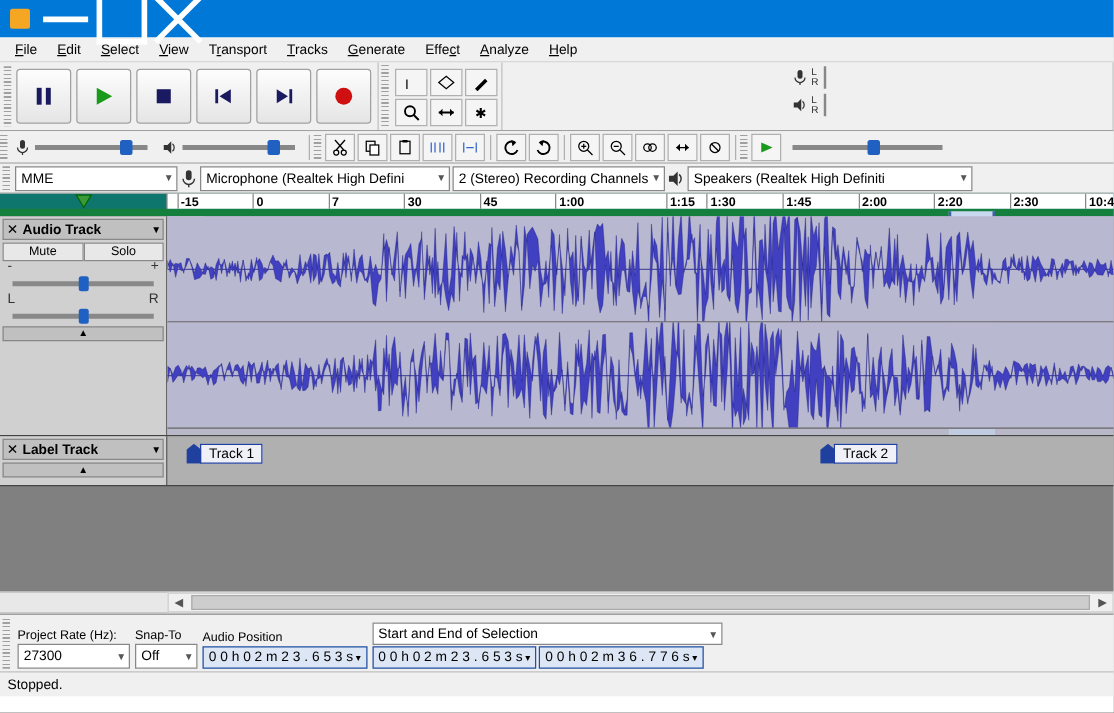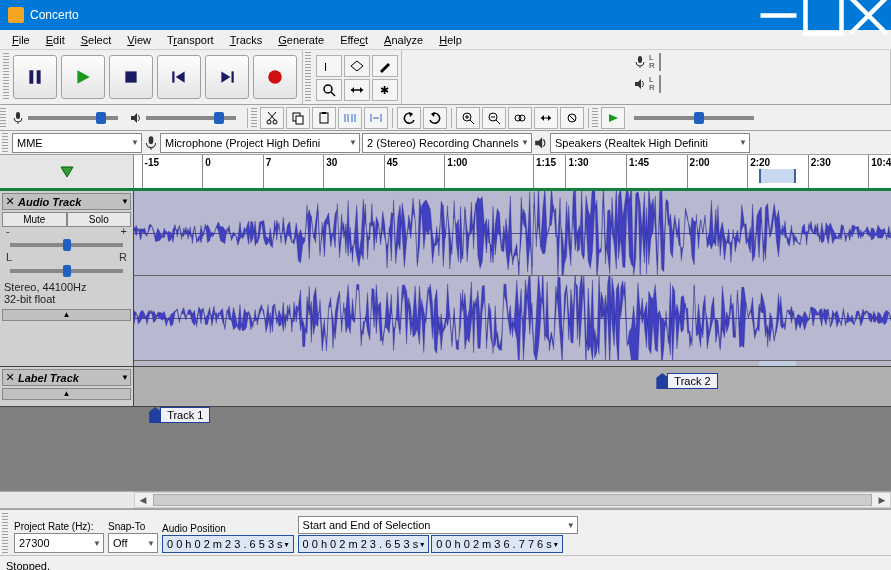--- a/index.html
+++ b/index.html
@@ -42,34 +42,34 @@
 .small-btn { width: 24px; height: 22px; border: 1px solid #b0b0b0; background: #f5f5f5; margin: 0 1px; display: flex; align-items: center; justify-content: center; }
 .small-btn svg { width: 14px; height: 14px; }
 .sep { width: 1px; height: 20px; background: #b0b0b0; margin: 0 3px; }
 
 
 .device-row { display: flex; background: #f0f0f0; border-bottom: 1px solid #a0a0a0; height: 24px; align-items: center; padding: 0 2px; gap: 2px; }
 .combo { height: 20px; border: 1px solid #888; background: #fff; display: flex; align-items: center; padding: 0 4px; position: relative; }
 .combo .arrow { position: absolute; right: 2px; font-size: 8px; color: #555; }
 
 
-.ruler-row { display: flex; height: 36px; background: #e5e5e5; border-bottom: 3px solid #15803d; }
+.ruler-row { display: flex; height: 18px; background: #0f766e; border-bottom: 6px solid #15803d; }
 .ruler-left { width: 134px; border-right: 1px solid #888; display: flex; align-items: center; justify-content: center; }
 .ruler-left svg { width: 16px; height: 14px; }
 .ruler { flex: 1; position: relative; background: #fff; }
 .ruler .tick { position: absolute; top: 0; height: 100%; border-left: 1px solid #888; font-size: 10px; padding-left: 2px; display: flex; align-items: flex-start; padding-top: 2px; font-weight: bold; }
 .ruler .sel { position: absolute; top: 14px; height: 14px; background: #c8d8f0; border-left: 2px solid #4060a0; border-right: 2px solid #4060a0; }
 
 
 .tracks { background: #808080; height: 300px; overflow: hidden; }
 .track { display: flex; border-bottom: 1px solid #444; }
 .track-panel { width: 134px; background: #d0d0d0; border-right: 1px solid #444; padding: 2px; font-size: 10px; }
 .track-header { display: flex; align-items: center; background: #c0c0c0; border: 1px solid #888; padding: 1px; }
 .track-header .x { width: 12px; text-align: center; cursor: pointer; }
-.track-header .name { flex: 1; padding: 0 2px; font-weight: bold; font-style: italic; }
+.track-header .name { flex: 1; padding: 0 2px; font-weight: bold; }
 .track-header .dd { font-size: 8px; }
 .track-btns { display: flex; margin-top: 2px; }
 .track-btns button { flex: 1; font-size: 10px; border: 1px solid #888; background: #e8e8e8; padding: 1px; }
 .pan-slider { height: 4px; background: #888; margin: 6px 8px; position: relative; }
 .pan-slider .thumb { position: absolute; top: -4px; left: 50%; transform: translateX(-50%); width: 8px; height: 12px; background: #2060c0; border-radius: 2px; }
 .pan-labels { display: flex; justify-content: space-between; font-size: 9px; padding: 0 4px; margin-top: -2px; color: #333; }
 .track-info { font-size: 9px; padding: 2px; color: #222; }
 .collapse { height: 12px; background: #c0c0c0; border: 1px solid #888; text-align: center; font-size: 8px; margin-top: 2px; cursor: pointer; }
 
 .track-body { flex: 1; background: #b8b8c8; position: relative; }
@@ -102,21 +102,20 @@
 .timefield .dd { margin-left: 2px; font-size: 8px; }
 
 
 .statusbar { height: 20px; background: #f0f0f0; border-top: 1px solid #c0c0c0; display: flex; align-items: center; padding: 0 6px; font-size: 11px; }
 </style>
 </head>
 <body>
 
 <div class="titlebar">
   <div class="icon"></div>
-  <div class="title">Concerto</div>
   <div class="win-btn">
       <svg viewBox="0 0 10 10">
         <line x1="1" y1="5" x2="9" y2="5" stroke="#fff" stroke-width="1"></line>
       </svg>
     </div>
   <div class="win-btn">
       <svg viewBox="0 0 10 10">
         <rect x="1" y="1" width="8" height="8" fill="none" stroke="#fff" stroke-width="1"></rect>
       </svg>
     </div>
@@ -372,32 +371,32 @@
   <div class="combo" style="width:130px">
       <span>MME</span>
       <span class="arrow">▼</span>
     </div>
   <svg width="14" height="16" viewBox="0 0 12 14">
       <rect x="4" y="1" width="4" height="7" rx="2" fill="#333"></rect>
       <path d="M2 7 a4 4 0 0 0 8 0" fill="none" stroke="#333"></path>
       <line x1="6" y1="11" x2="6" y2="13" stroke="#333"></line>
     </svg>
   <div class="combo" style="width:200px">
-      <span>Microphone (Project High Defini</span>
+      <span>Microphone (Realtek High Defini</span>
       <span class="arrow">▼</span>
     </div>
   <div class="combo" style="width:170px">
       <span>2 (Stereo) Recording Channels</span>
       <span class="arrow">▼</span>
     </div>
   <svg width="14" height="14" viewBox="0 0 12 12">
       <polygon points="1,4 4,4 7,1 7,11 4,8 1,8" fill="#333"></polygon>
       <path d="M8 3 a4 4 0 0 1 0 6" fill="none" stroke="#333"></path>
     </svg>
-  <div class="combo" style="width:200px">
+  <div class="combo" style="width:228px">
       <span>Speakers (Realtek High Definiti</span>
       <span class="arrow">▼</span>
     </div>
 </div>
 
 <div class="ruler-row">
   <div class="ruler-left">
       <svg viewBox="0 0 16 14">
         <polygon points="2,2 14,2 8,12" fill="#3a9a3a" stroke="#060"></polygon>
       </svg>
@@ -440,21 +439,20 @@
       <div class="pan-slider">
           <div class="thumb"></div>
         </div>
       <div class="pan-labels">
           <span>L</span>
           <span>R</span>
         </div>
       <div class="pan-slider">
           <div class="thumb"></div>
         </div>
-      <div class="track-info"><span>Stereo, 44100Hz</span><br><span>32-bit float</span></div>
       <div class="collapse">▲</div>
     </div>
     <div class="yscale">
       <span>1.0</span>
         <span>0.0</span>
         <span>-1.0</span>
       <span>1.0</span>
         <span>0.0</span>
         <span>-1.0</span>
     </div>
@@ -478,21 +476,21 @@
   <div class="track label-track">
     <div class="track-panel" style="width:134px">
       <div class="track-header">
         <span class="x">✕</span>
         <span class="name">Label Track</span>
         <span class="dd">▼</span>
       </div>
       <div class="collapse">▲</div>
     </div>
     <div class="label-body" id="label-body">
-        <div class="label-marker" style="left: 2%; margin-top: 34px;">
+        <div class="label-marker" style="left: 2%;">
           <div class="flag"></div>
           <div class="text">Track 1</div>
         </div>
         <div class="label-marker" style="left: 69%;">
           <div class="flag"></div>
           <div class="text">Track 2</div>
         </div>
       </div>
   </div>
 

